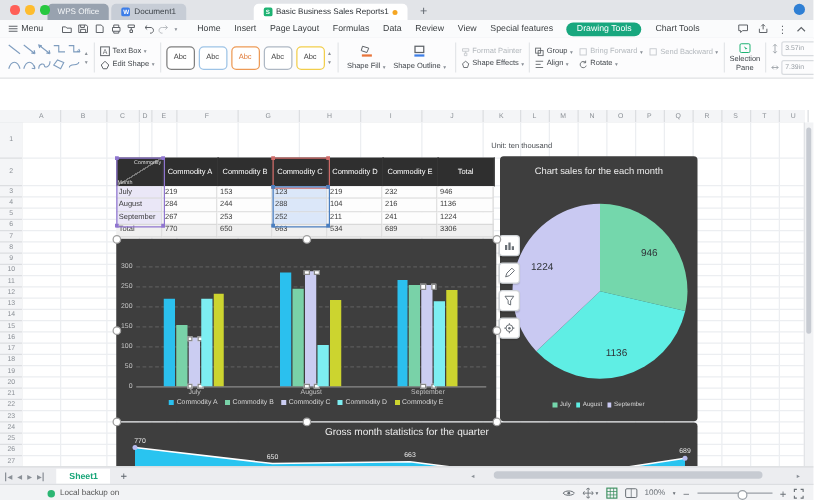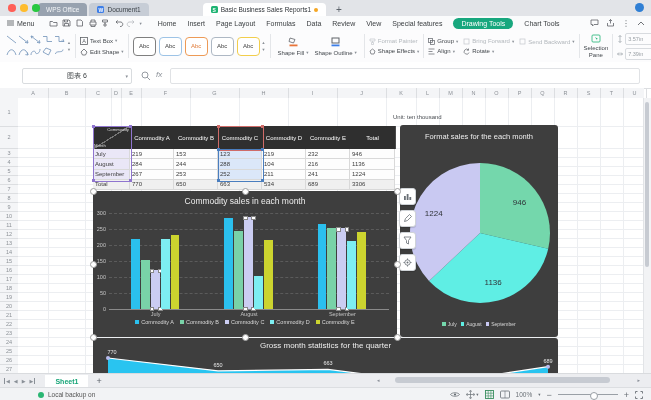--- a/index.html
+++ b/index.html
@@ -378,32 +378,20 @@
             <path d="M0.5,4h5 M2,2.5L0.5,4L2,5.5 M4,2.5L5.5,4L4,5.5" fill="none" stroke="#9aa0a6" stroke-width="0.7"></path>
           </svg>
         <span class="sizebox">
             <span>7.39in</span>
           </span>
       </div>
     </div>
 
   </div>
 
-  <div class="fbar">
-    <div class="namebox">
-      <span>图表 6</span>
-        <span class="car">▾</span>
-    </div>
-    <svg class="abs" style="left:141px;top:9px" width="10" height="10">
-        <circle cx="4" cy="4" r="3" fill="none" stroke="#8a9097" stroke-width="0.9"></circle>
-        <path d="M6.2,6.2L9,9" stroke="#8a9097" stroke-width="0.9"></path>
-      </svg>
-    <span class="fx">fx</span>
-    <div class="finput"></div>
-  </div>
 
   <div class="corner"></div>
   <div class="colheads" id="colheads">
       <div class="hcell" style="position: absolute; left: 18px; top: 0px; width: 30px; height: 10px; border-right: 1px solid rgb(220, 222, 225);">A</div>
       <div class="hcell" style="position: absolute; left: 48px; top: 0px; width: 37px; height: 10px; border-right: 1px solid rgb(220, 222, 225);">B</div>
       <div class="hcell" style="position: absolute; left: 85px; top: 0px; width: 26px; height: 10px; border-right: 1px solid rgb(220, 222, 225);">C</div>
       <div class="hcell" style="position: absolute; left: 111px; top: 0px; width: 10px; height: 10px; border-right: 1px solid rgb(220, 222, 225);">D</div>
       <div class="hcell" style="position: absolute; left: 121px; top: 0px; width: 20px; height: 10px; border-right: 1px solid rgb(220, 222, 225);">E</div>
       <div class="hcell" style="position: absolute; left: 141px; top: 0px; width: 49px; height: 10px; border-right: 1px solid rgb(220, 222, 225);">F</div>
       <div class="hcell" style="position: absolute; left: 190px; top: 0px; width: 49px; height: 10px; border-right: 1px solid rgb(220, 222, 225);">G</div>
@@ -553,21 +541,20 @@
       <div class="seldot" style="position: absolute; left: 216.5px; top: 147.5px; background: rgb(207, 107, 104);"></div>
       <div class="seldot" style="position: absolute; left: 260.5px; top: 147.5px; background: rgb(207, 107, 104);"></div>
       <div class="selrect" style="position: absolute; left: 218px; top: 149px; width: 44px; height: 31px; border: 1px solid rgb(74, 126, 191); z-index: 6; pointer-events: none;"></div>
       <div class="seldot" style="position: absolute; left: 216.5px; top: 147.5px; background: rgb(74, 126, 191);"></div>
       <div class="seldot" style="position: absolute; left: 260.5px; top: 147.5px; background: rgb(74, 126, 191);"></div>
       <div class="seldot" style="position: absolute; left: 216.5px; top: 178.5px; background: rgb(74, 126, 191);"></div>
       <div class="seldot" style="position: absolute; left: 260.5px; top: 178.5px; background: rgb(74, 126, 191);"></div>
     </div>
 
   <div id="bar-panel" class="panel" style="left:93px;top:191px;width:304px;height:146px">
-    <div class="ptitle" style="top:5px;font-size:8.5px">Commodity sales in each month</div>
     <div id="bar-plot">
         <div style="position: absolute; left: 16px; top: 118px; width: 280px; height: 0px; border-top: 1px solid rgb(138, 138, 138);"></div>
         <div style="position: absolute; left: 1px; top: 115px; width: 12px; text-align: right; font-size: 5.5px; color: rgb(196, 196, 196);">0</div>
         <div style="position: absolute; left: 16px; top: 102px; width: 280px; height: 0px; border-top: 1px dashed rgb(91, 91, 91);"></div>
         <div style="position: absolute; left: 1px; top: 99px; width: 12px; text-align: right; font-size: 5.5px; color: rgb(196, 196, 196);">50</div>
         <div style="position: absolute; left: 16px; top: 86px; width: 280px; height: 0px; border-top: 1px dashed rgb(91, 91, 91);"></div>
         <div style="position: absolute; left: 1px; top: 83px; width: 12px; text-align: right; font-size: 5.5px; color: rgb(196, 196, 196);">100</div>
         <div style="position: absolute; left: 16px; top: 70px; width: 280px; height: 0px; border-top: 1px dashed rgb(91, 91, 91);"></div>
         <div style="position: absolute; left: 1px; top: 67px; width: 12px; text-align: right; font-size: 5.5px; color: rgb(196, 196, 196);">150</div>
         <div style="position: absolute; left: 16px; top: 54px; width: 280px; height: 0px; border-top: 1px dashed rgb(91, 91, 91);"></div>
@@ -628,21 +615,21 @@
           <span>Commodity D</span>
         </span>
         <span class="legitem">
           <span class="legsq" style="background: rgb(204, 212, 47);"></span>
           <span>Commodity E</span>
         </span>
       </div>
   </div>
 
   <div id="pie-panel" class="panel" style="left:400px;top:125px;width:158px;height:212px">
-    <div class="ptitle" style="top:7px;font-size:7.5px">Format sales for the each month</div>
+    <div class="ptitle" style="top:7px;font-size:7.5px">Chart sales for the each month</div>
     <svg id="pie-svg" width="158" height="212" style="position:absolute;left:0;top:0">
         <path d="M80,108L80,38A70,70 0 0 1 148.20241137575792,123.76169668950291Z" fill="#74d7ac"></path>
         <text x="119.44692921805625" y="79.62963539794829" text-anchor="middle" font-size="8" fill="#2f3338">946</text>
         <path d="M80,108L148.20241137575792,123.76169668950291A70,70 0 0 1 29.04328722384232,155.9938894344704Z" fill="#5feee4"></path>
         <text x="93.16009713741023" y="159.6515348507519" text-anchor="middle" font-size="8" fill="#2f3338">1136</text>
         <path d="M80,108L29.04328722384232,155.9938894344704A70,70 0 0 1 79.99999999999999,38Z" fill="#c9c9f2"></path>
         <text x="33.73034331336539" y="91.01803638025109" text-anchor="middle" font-size="8" fill="#2f3338">1224</text>
       </svg>
     <div class="legend" style="top:196px;gap:4px" id="pie-legend">
         <span class="legitem" style="font-size: 5px;">

